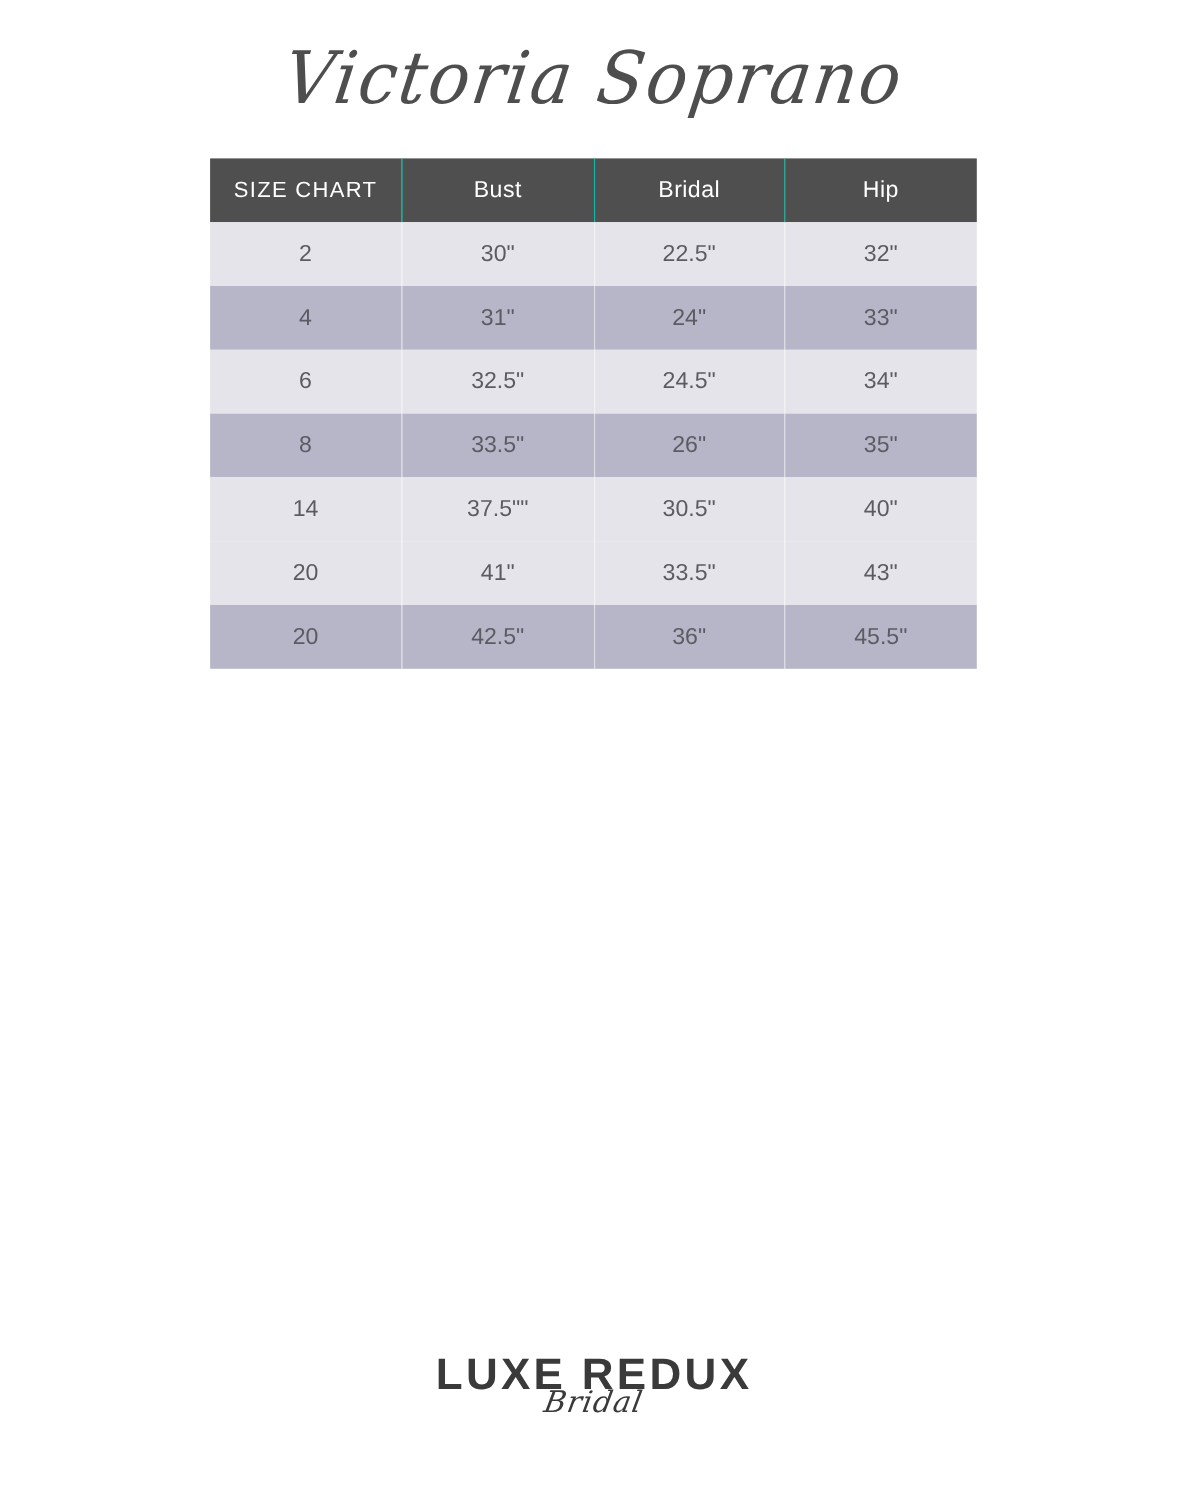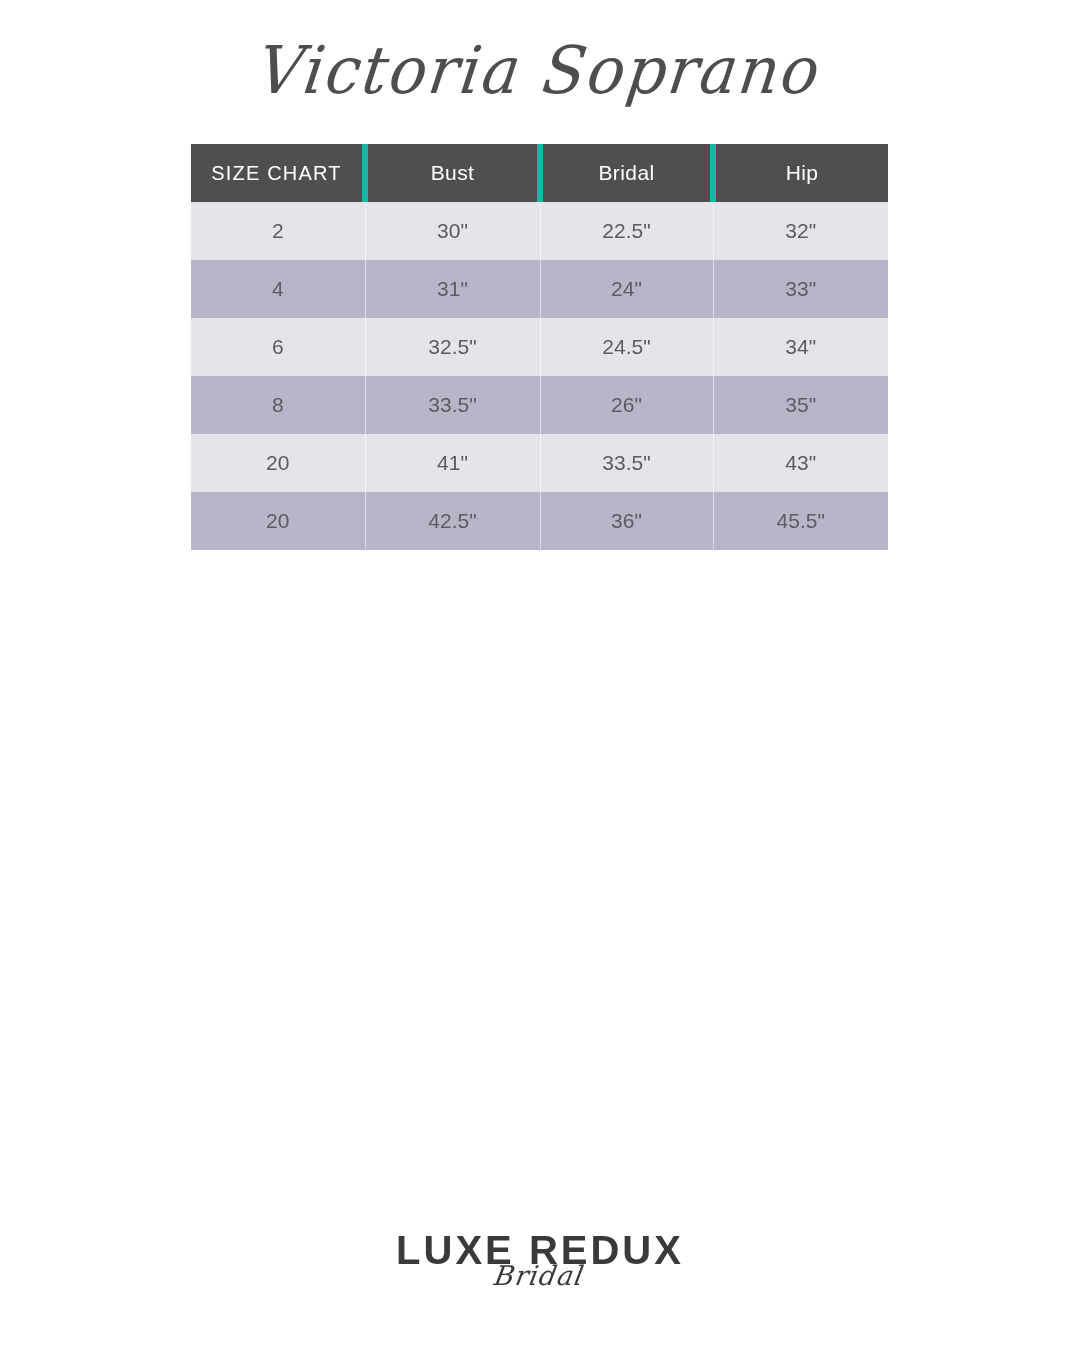--- a/index.html
+++ b/index.html
@@ -55,21 +55,21 @@
   .chart col.c-hip  { width: 175px; }
 
   .chart thead th {
     background: #4f4f4f;
     color: #ffffff;
     font-weight: 300;
     font-size: 21px;
     height: 58px;
     text-align: center;
     vertical-align: middle;
-    border-right: 6px solid #14b8a6;
+    border-right: 1px solid #14b8a6;
     letter-spacing: 0.4px;
   }
   .chart thead th:last-child { border-right: none; }
   .chart thead th.head-size {
     font-size: 20px;
     letter-spacing: 1.2px;
   }
 
   .chart tbody td {
     height: 58px;
@@ -159,20 +159,26 @@
       <td>24.5"</td>
       <td>34"</td>
     </tr>
     <tr class="band-dark">
       <td>8</td>
       <td>33.5"</td>
       <td>26"</td>
       <td>35"</td>
     </tr>
     <tr class="band-light">
+      <td>14</td>
+      <td>37.5""</td>
+      <td>30.5"</td>
+      <td>40"</td>
+    </tr>
+    <tr class="band-light">
       <td>20</td>
       <td>41"</td>
       <td>33.5"</td>
       <td>43"</td>
     </tr>
     <tr class="band-dark">
       <td>20</td>
       <td>42.5"</td>
       <td>36"</td>
       <td>45.5"</td>

